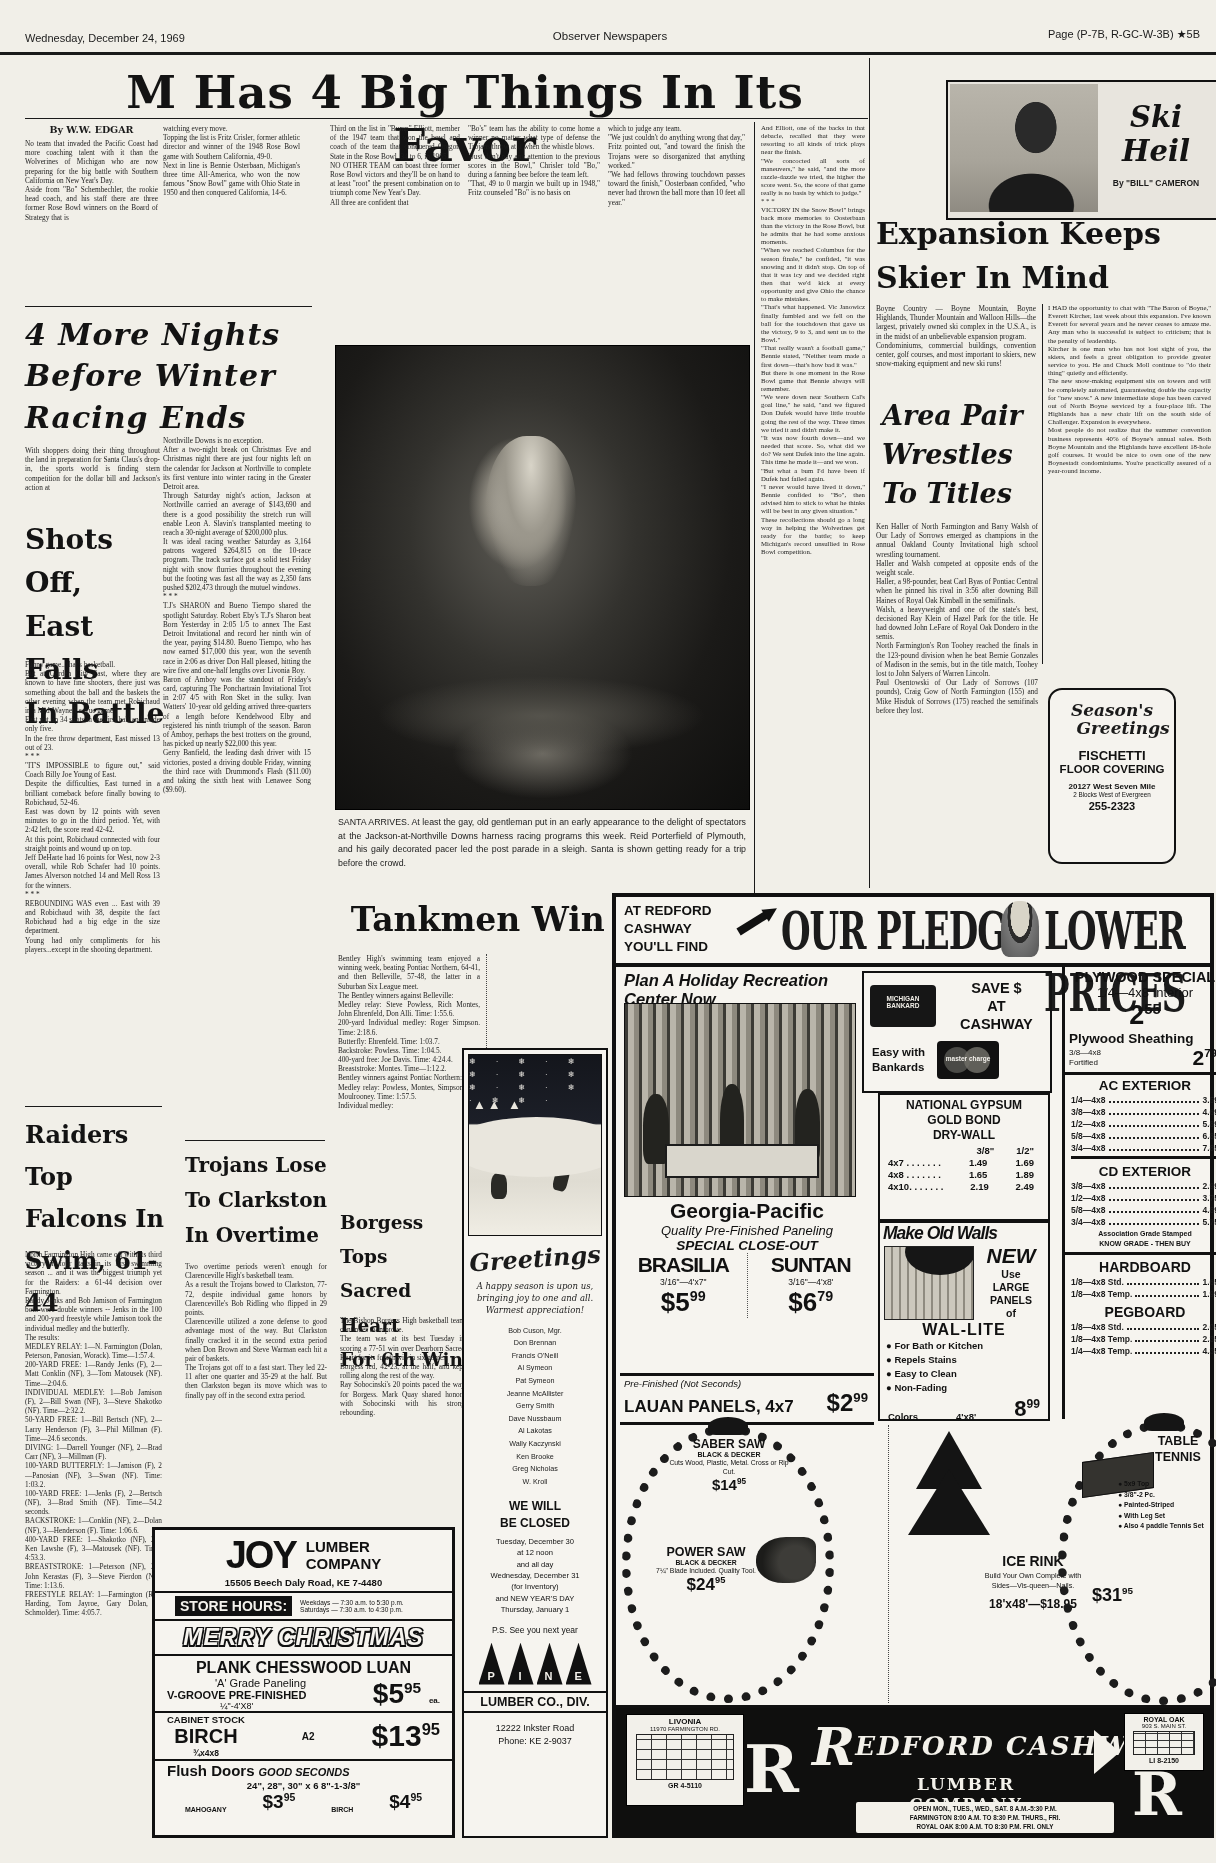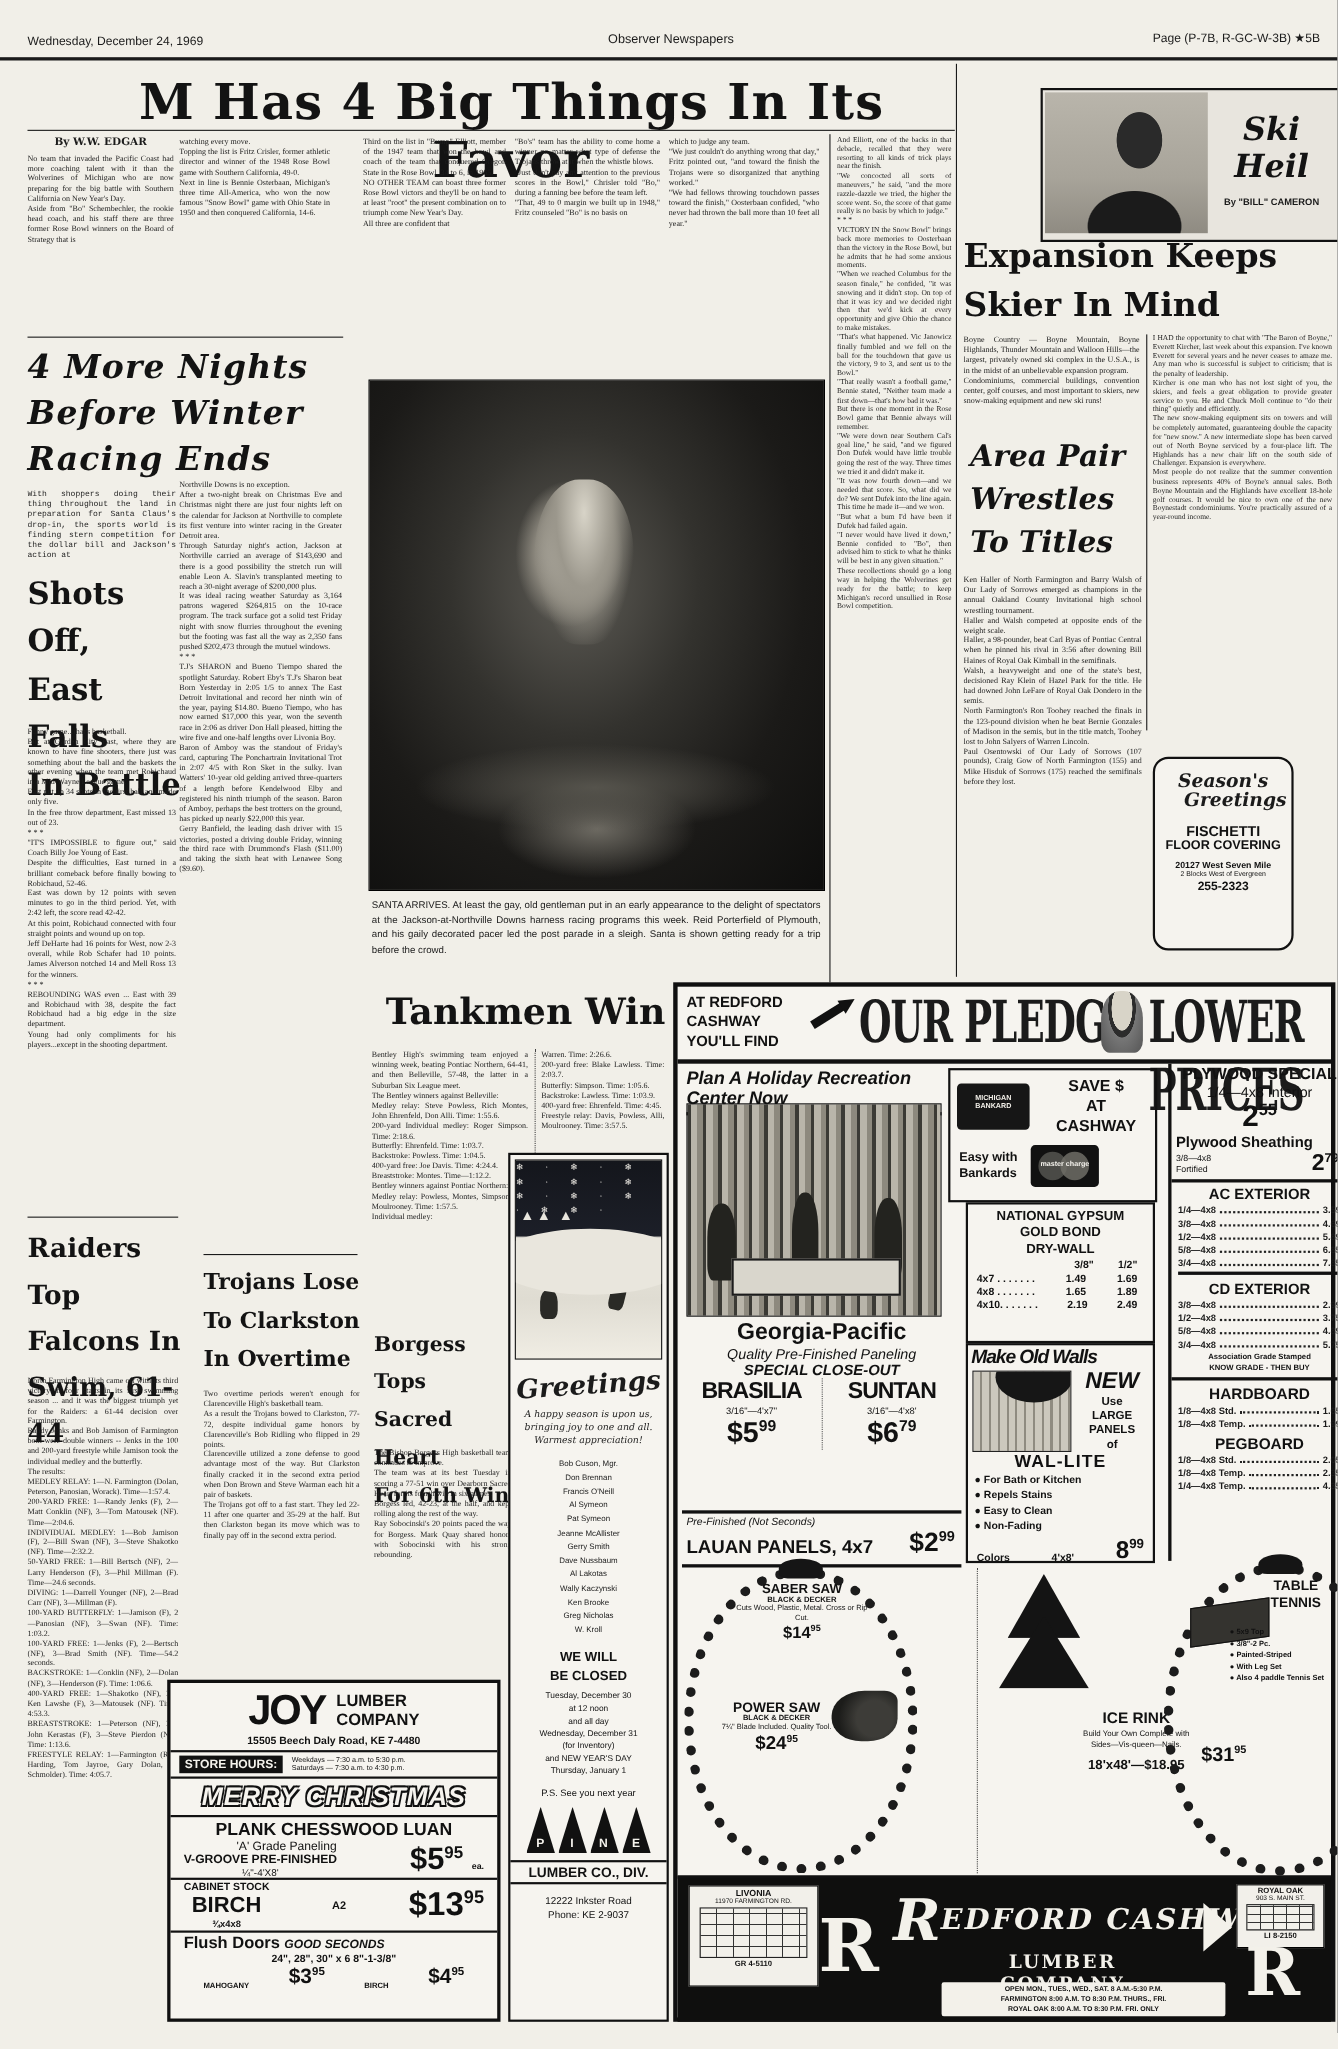--- a/index.html
+++ b/index.html
@@ -110,21 +110,21 @@
     <div class="adt" style="font-weight:bold;font-size:11.5px;">FLOOR COVERING</div>
     <div class="adt" style="font-weight:bold;font-size:8px;margin-top:7px;">20127 West Seven Mile</div>
     <div class="adt" style="font-size:6.3px;">2 Blocks West of Evergreen</div>
     <div class="adt" style="font-weight:bold;font-size:11px;margin-top:2px;">255-2323</div>
   </div>
 
   <div class="rule" style="left:25px;top:306px;width:287px;height:1px;"></div>
   <div class="hl ital" style="left:25px;top:314px;width:290px;font-size:30px;line-height:1.38;letter-spacing:1px;">4 More Nights
 Before Winter
 Racing Ends</div>
-  <div class="bt" style="left:25px;top:446px;width:135px;height:62px;font-family:Liberation Mono, monospace;">With shoppers doing their thing throughout the land in preparation for Santa Claus's drop-in, the sports world is finding stern competition for the dollar bill and Jackson's action at</div>
+  <div class="bt" style="left:25px;top:446px;width:135px;height:62px;">With shoppers doing their thing throughout the land in preparation for Santa Claus's drop-in, the sports world is finding stern competition for the dollar bill and Jackson's action at</div>
   <div class="bt" style="left:163px;top:436px;width:148px;height:668px;">Northville Downs is no exception.
 After a two-night break on Christmas Eve and Christmas night there are just four nights left on the calendar for Jackson at Northville to complete its first venture into winter racing in the Greater Detroit area.
 Through Saturday night's action, Jackson at Northville carried an average of $143,690 and there is a good possibility the stretch run will enable Leon A. Slavin's transplanted meeting to reach a 30-night average of $200,000 plus.
 It was ideal racing weather Saturday as 3,164 patrons wagered $264,815 on the 10-race program. The track surface got a solid test Friday night with snow flurries throughout the evening but the footing was fast all the way as 2,350 fans pushed $202,473 through the mutuel windows.
 * * *
 T.J's SHARON and Bueno Tiempo shared the spotlight Saturday. Robert Eby's T.J's Sharon beat Born Yesterday in 2:05 1/5 to annex The East Detroit Invitational and record her ninth win of the year, paying $14.80. Bueno Tiempo, who has now earned $17,000 this year, won the seventh race in 2:06 as driver Don Hall pleased, hitting the wire five and one-half lengths over Livonia Boy.
 Baron of Amboy was the standout of Friday's card, capturing The Ponchartrain Invitational Trot in 2:07 4/5 with Ron Sket in the sulky. Ivan Watters' 10-year old gelding arrived three-quarters of a length before Kendelwood Elby and registered his ninth triumph of the season. Baron of Amboy, perhaps the best trotters on the ground, has picked up nearly $22,000 this year.
 Gerry Banfield, the leading dash driver with 15 victories, posted a driving double Friday, winning the third race with Drummond's Flash ($11.00) and taking the sixth heat with Lenawee Song ($9.60).</div>
 
   <div class="hl" style="left:25px;top:518px;width:140px;font-size:28px;line-height:1.55;">Shots Off,
@@ -177,26 +177,20 @@
 The Bentley winners against Belleville:
 Medley relay: Steve Powless, Rich Montes, John Ehrenfeld, Don Alli. Time: 1:55.6.
 200-yard Individual medley: Roger Simpson. Time: 2:18.6.
 Butterfly: Ehrenfeld. Time: 1:03.7.
 Backstroke: Powless. Time: 1:04.5.
 400-yard free: Joe Davis. Time: 4:24.4.
 Breaststroke: Montes. Time—1:12.2.
 Bentley winners against Pontiac Northern:
 Medley relay: Powless, Montes, Simpson, Bob Moulrooney. Time: 1:57.5.
 Individual medley:</div>
-  <div class="bt" style="left:492px;top:954px;width:112px;height:92px;">Warren. Time: 2:26.6.
-200-yard free: Blake Lawless. Time: 2:03.7.
-Butterfly: Simpson. Time: 1:05.6.
-Backstroke: Lawless. Time: 1:03.9.
-400-yard free: Ehrenfeld. Time: 4:45.
-Freestyle relay: Davis, Powless, Alli, Moulrooney. Time: 3:57.5.</div>
   <div class="vdot" style="left:486px;top:954px;height:200px;"></div>
 
   <div class="rule" style="left:185px;top:1140px;width:140px;height:1px;"></div>
   <div class="hl" style="left:185px;top:1148px;width:145px;font-size:20px;line-height:1.75;">Trojans Lose
 To Clarkston
 In Overtime</div>
   <div class="bt" style="left:185px;top:1262px;width:142px;height:258px;">Two overtime periods weren't enough for Clarenceville High's basketball team.
 As a result the Trojans bowed to Clarkston, 77-72, despite individual game honors by Clarenceville's Bob Ridling who flipped in 29 points.
 Clarenceville utilized a zone defense to good advantage most of the way. But Clarkston finally cracked it in the second extra period when Don Brown and Steve Warman each hit a pair of baskets.
 The Trojans got off to a fast start. They led 22-11 after one quarter and 35-29 at the half. But then Clarkston began its move which was to finally pay off in the second extra period.</div>
@@ -265,21 +259,21 @@
   </div>
 
   <div class="adbox" style="left:152px;top:1527px;width:303px;height:311px;">
     <div style="display:flex;align-items:center;justify-content:center;gap:10px;margin-top:4px;">
       <span class="adt" style="font-weight:bold;font-size:38px;letter-spacing:-2px;">JOY</span>
       <span class="adt" style="font-weight:bold;font-size:15px;white-space:pre-line;line-height:1.1;">LUMBER
 COMPANY</span>
     </div>
     <div class="adt ctr" style="font-weight:bold;font-size:9.5px;border-bottom:2px solid #111;padding-bottom:3px;">15505 Beech Daly Road, KE 7-4480</div>
     <div style="display:flex;align-items:center;gap:8px;padding:3px 8px;border-bottom:2px solid #111;">
-      <span class="adt" style="background:#111;color:#f4f2ec;font-weight:bold;font-size:11px;padding:2px 5px;">STORE HOURS:</span>
+      <span class="adt" style="background:#111;color:#f4f2ec;font-weight:bold;font-size:14px;padding:2px 5px;margin-left:12px;">STORE HOURS:</span>
       <span style="display:flex;flex-direction:column;font-size:6.5px;" class="adt">
         <span>Weekdays — 7:30 a.m. to 5:30 p.m.</span>
         <span>Saturdays — 7:30 a.m. to 4:30 p.m.</span>
       </span>
     </div>
     <div class="adt ctr outline-txt" style="font-weight:bold;font-style:italic;font-size:23px;letter-spacing:1px;padding:3px 0;border-bottom:2px solid #111;">MERRY CHRISTMAS</div>
     <div class="adt ctr" style="font-weight:bold;font-size:16px;padding-top:3px;">PLANK CHESSWOOD LUAN</div>
     <div style="display:flex;justify-content:space-between;padding:0 12px;align-items:center;">
       <span style="display:flex;flex-direction:column;" class="adt">
         <span style="font-size:11px;margin-left:48px;">'A' Grade Paneling</span>

